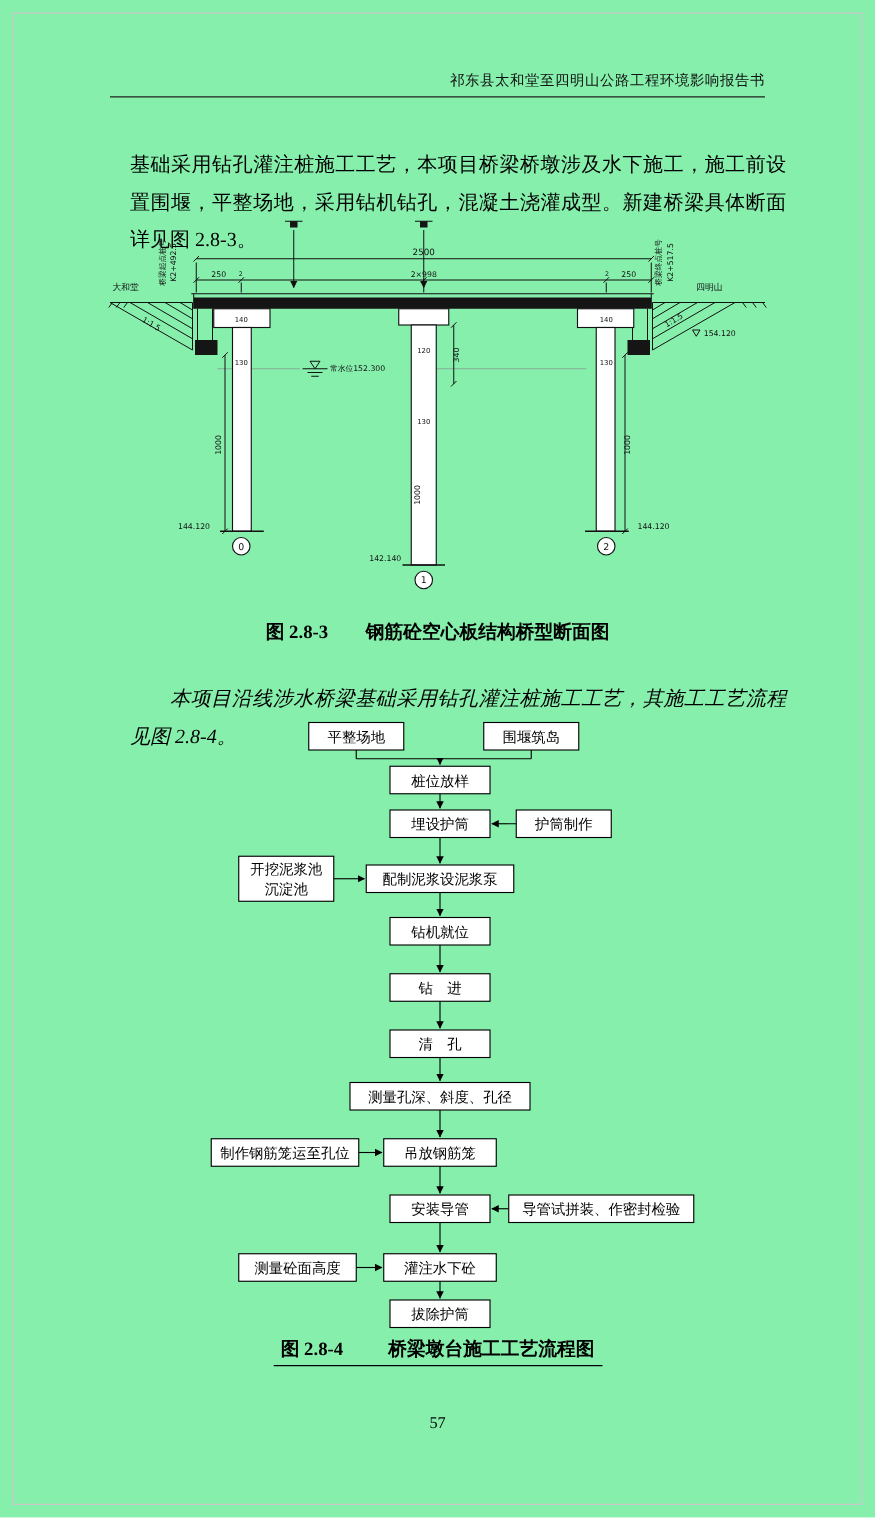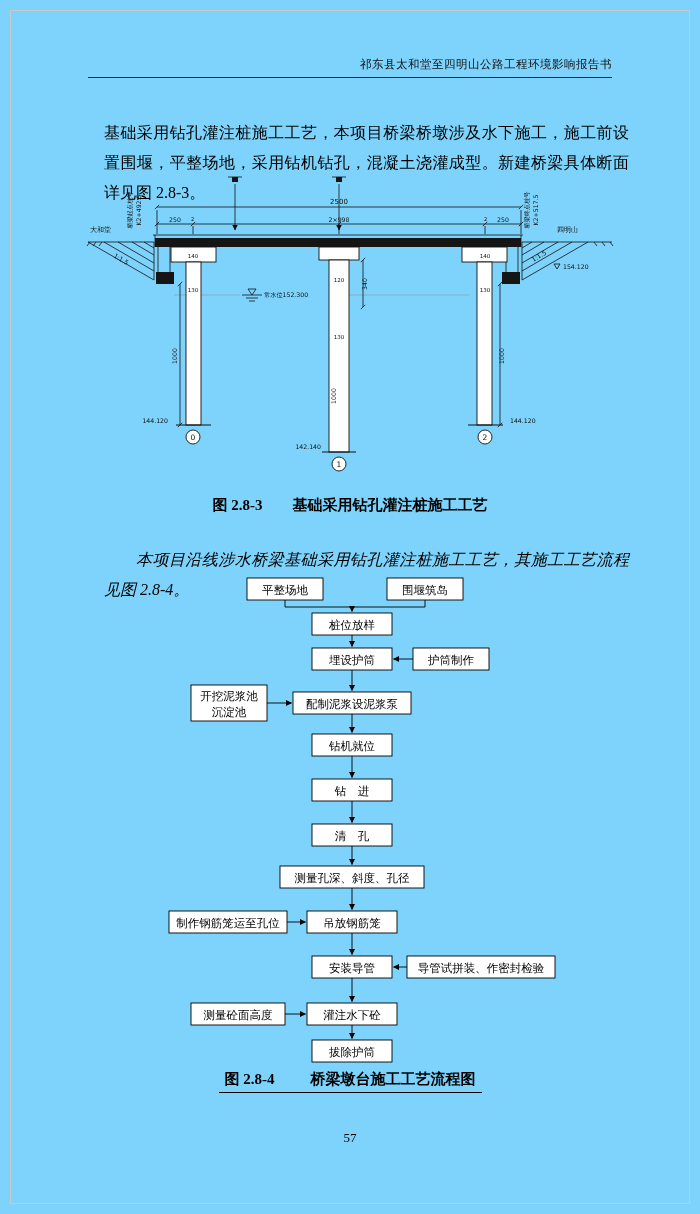--- a/index.html
+++ b/index.html
@@ -1,17 +1,17 @@
 <!DOCTYPE html>
 <html><head>
 <meta charset="utf-8">
 <style>
   html,body { margin:0; padding:0; background:#ffffff; }
   .page {
-    position:relative; width:700px; height:1214px; background:#7dd3fc;
+    position:relative; width:700px; height:1214px; background:#86efac;
     font-family:"Liberation Serif","DejaVu Serif",serif; color:#000; overflow:hidden;
   }
   .frame { position:absolute; inset:10px; border:1px solid #c9c9c9; pointer-events:none; }
   .header {
     position:absolute; top:57px; left:88px; width:524px;
     text-align:right; font-size:11.5px; letter-spacing:.5px; color:#111;
   }
   .header-rule { position:absolute; top:77px; left:88px; width:524px; height:0; border-top:1.3px solid #222; }
   .para { position:absolute; left:88px; width:525px; margin:16px; font-size:16px; line-height:30px; text-align:justify; color:#000; }
   .p1 { top:102px; }
@@ -199,21 +199,21 @@
       <text class="dim t6" x="434" y="188" text-anchor="middle" transform="rotate(-90 434 188)">1000</text>
       <text class="dim t6" x="440" y="255">144.120</text>
       <circle class="bout" cx="415" cy="269" r="7"></circle>
       <text class="dim t75" x="415" y="271.8" text-anchor="middle">2</text>
     </g>
   </svg>
 
   <div class="caption cap1">
     <span class="cap-inner">
       <span>图 2.8-3</span>
-      <span>基础采用钻孔灌注桩施工工艺</span>
+      <span>钢筋砼空心板结构桥型断面图</span>
     </span>
   </div>
 
   <p class="para p2">本项目沿线涉水桥梁基础采用钻孔灌注桩施工工艺，其施工工艺流程见图 2.8-4。</p>
 
   <svg class="fig-flow" width="460" height="500" viewBox="0 0 460 500">
     <defs>
       <marker id="fa" markerWidth="8" markerHeight="8" refX="5.5" refY="3" orient="auto" markerUnits="userSpaceOnUse">
         <path d="M0,0 L6,3 L0,6 Z" fill="#000"></path>
       </marker>

